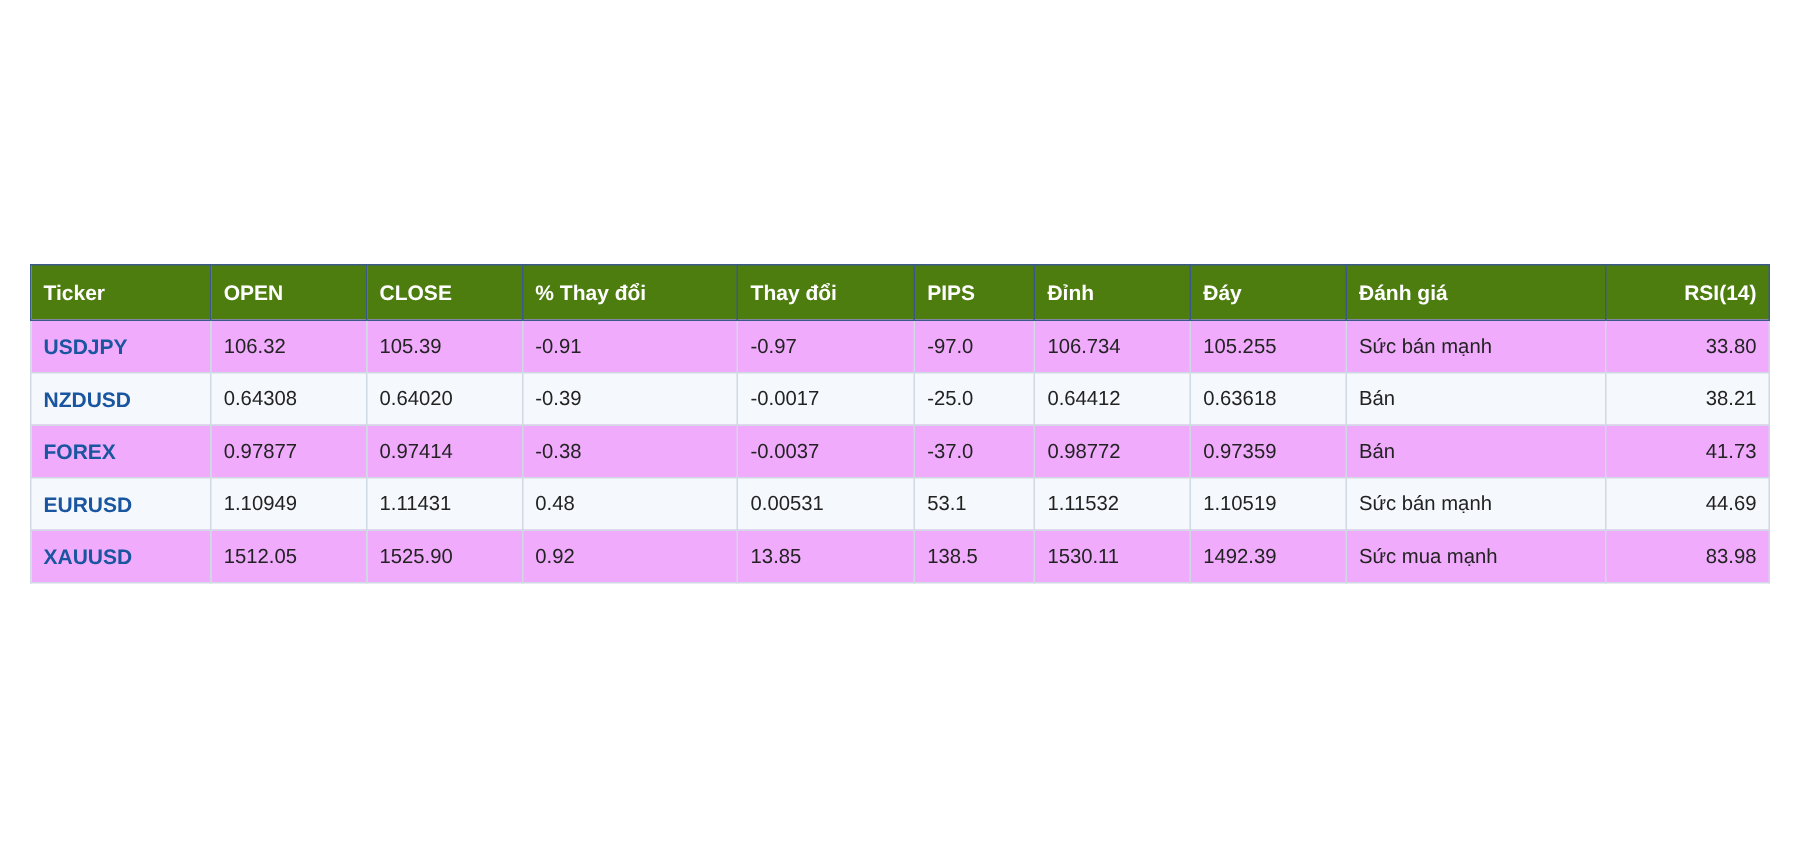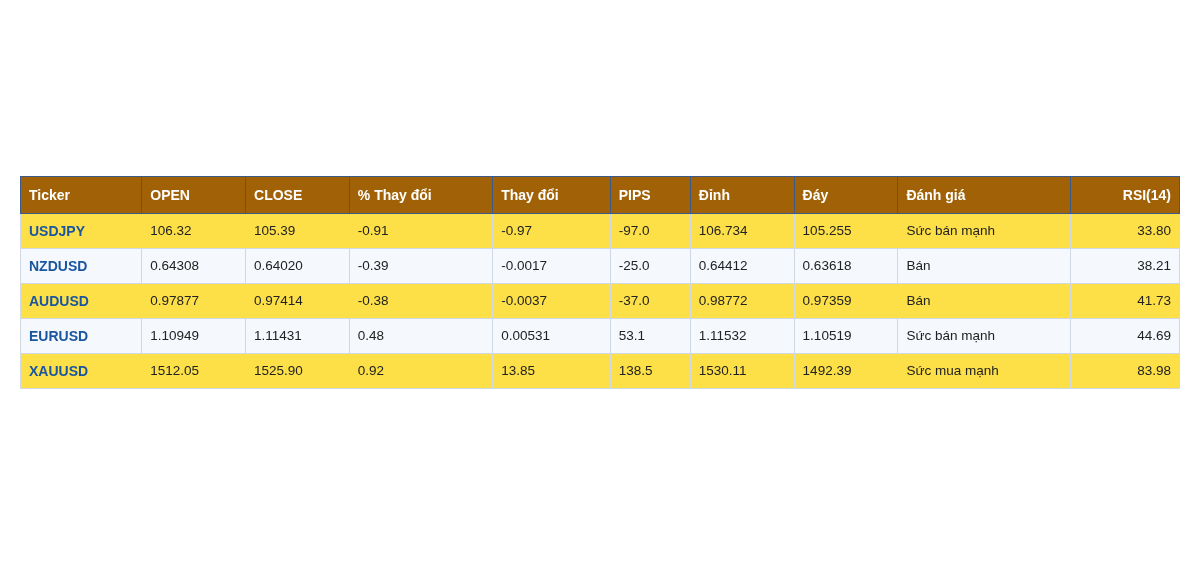--- a/index.html
+++ b/index.html
@@ -37,32 +37,32 @@
       z-index: 1;
       letter-spacing: 4px;
     }
     table {
       width: 100%;
       border-collapse: collapse;
       position: relative;
       z-index: 2;
     }
     thead tr {
-      background: #a16207;
+      background: #4d7c0f;
       color: #fff;
     }
     thead th {
       padding: 10px 8px;
       text-align: left;
       font-size: 14px;
       font-weight: bold;
       border: 1px solid #3a5a8a;
     }
     tbody tr {
-      background: #fde047;
+      background: #f0abfc;
     }
     tbody tr:nth-child(even) {
       background: #f5f8fc;
     }
     tbody td {
       padding: 9px 8px;
       font-size: 13.5px;
       border: 1px solid #d0d8e4;
       color: #222;
     }
@@ -117,21 +117,21 @@
           <td>0.64020</td>
           <td>-0.39</td>
           <td>-0.0017</td>
           <td>-25.0</td>
           <td>0.64412</td>
           <td>0.63618</td>
           <td>Bán</td>
           <td class="right">38.21</td>
         </tr>
         <tr>
-          <td>AUDUSD</td>
+          <td>FOREX</td>
           <td>0.97877</td>
           <td>0.97414</td>
           <td>-0.38</td>
           <td>-0.0037</td>
           <td>-37.0</td>
           <td>0.98772</td>
           <td>0.97359</td>
           <td>Bán</td>
           <td class="right">41.73</td>
         </tr>

